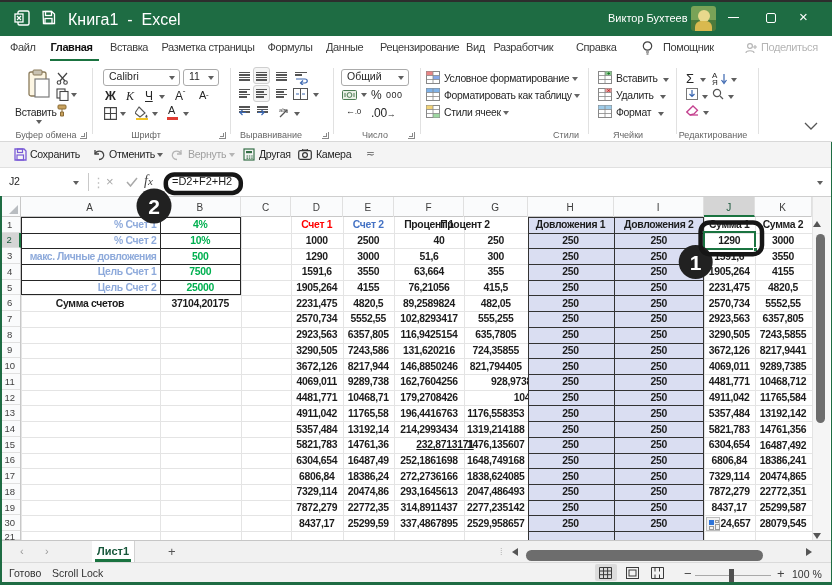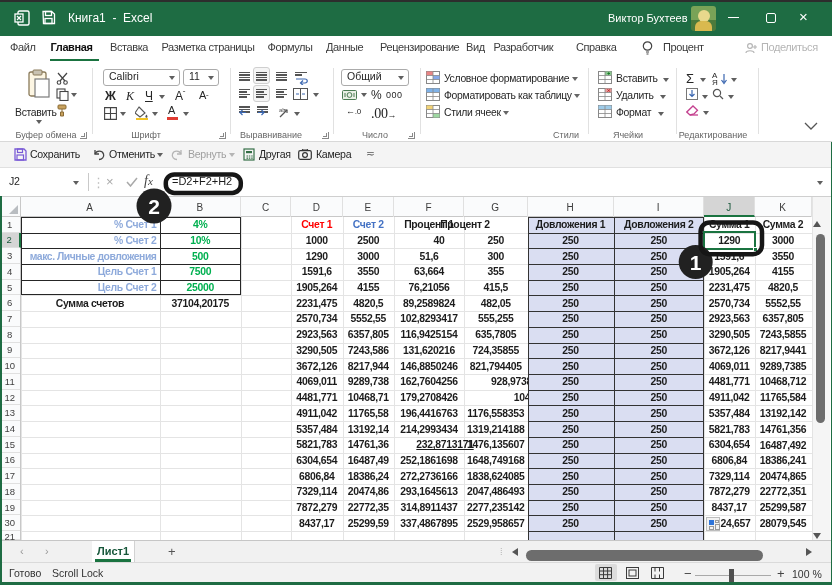--- a/index.html
+++ b/index.html
@@ -1,20 +1,20 @@
 <!DOCTYPE html>
 <html><head><meta charset="utf-8"><style>
 *{margin:0;padding:0;box-sizing:border-box;}
 html,body{width:832px;height:585px;overflow:hidden;}
 body{font-family:"Liberation Sans",sans-serif;position:relative;background:#fff;}
 .ab{position:absolute;}
 
 .tbar{position:absolute;left:0;top:0;width:832px;height:36px;background:#1e6c43;}
 .tbar .edge{position:absolute;left:0;top:0;width:832px;height:2px;background:#2d2d2d;}
-.ttxt{position:absolute;left:68px;top:11px;color:#fff;font-size:12px;}
+.ttxt{position:absolute;left:68px;top:11px;color:#fff;font-size:16px;}
 .user{position:absolute;left:608px;top:12px;color:#fff;font-size:11px;}
 .av{position:absolute;left:691px;top:6px;width:25px;height:25px;border-radius:3px;background:linear-gradient(180deg,#79a357 0 55%,#4c7a3c 55%);overflow:hidden;}
 .av:before{content:"";position:absolute;left:6.5px;top:4px;width:12px;height:12px;border-radius:50%;background:#e8d88c;}
 .av:after{content:"";position:absolute;left:4px;top:15px;width:17px;height:10px;border-radius:6px 6px 0 0;background:#d9b94f;}
 .wbtn{position:absolute;top:13px;color:#fff;font-size:12px;}
 
 .mbar{position:absolute;left:0;top:36px;width:832px;height:26px;background:#fff;}
 .mtab{position:absolute;top:5px;font-size:11px;letter-spacing:-0.4px;color:#3b3b3b;}
 .mact{color:#0f0f0f;font-weight:bold;}
 .munder{position:absolute;left:50px;top:22.5px;width:49px;height:2.5px;background:#1a7340;}
@@ -105,21 +105,21 @@
   <div class="mtab" style="left:267.5px;">Формулы</div>
   <div class="mtab" style="left:326px;">Данные</div>
   <div class="mtab" style="left:380px;">Рецензирование</div>
   <div class="mtab" style="left:466px;">Вид</div>
   <div class="mtab" style="left:493.5px;">Разработчик</div>
   <div class="mtab" style="left:576px;">Справка</div>
   <svg class="ab" style="left:641px;top:4px;" width="13" height="15" viewBox="0 0 13 15">
       <circle cx="6.5" cy="6" r="4.2" fill="none" stroke="#444" stroke-width="1.2"></circle>
       <path d="M5 12h3M5.5 14h2" stroke="#444" stroke-width="1.1"></path>
     </svg>
-  <div class="mtab" style="left:663px;">Процент</div>
+  <div class="mtab" style="left:663px;">Помощник</div>
   <svg class="ab" style="left:745px;top:6px;" width="13" height="13" viewBox="0 0 13 13">
       <circle cx="5" cy="4" r="2.4" fill="none" stroke="#b5b5b5" stroke-width="1.2"></circle>
       <path d="M1 11c0-3 8-3 8 0" fill="none" stroke="#b5b5b5" stroke-width="1.2"></path>
       <path d="M10 3v4M8 5h4" stroke="#b5b5b5" stroke-width="1.1"></path>
     </svg>
   <div class="mtab" style="left:761px;color:#b5b5b5;">Поделиться</div>
   <div class="munder"></div>
 </div>
 
 <div class="ribbon">
@@ -233,21 +233,21 @@
 <div class="combo" style="left:341px;top:7px;width:68px;height:17px;">Общий<span class="cv" style="position:absolute;right:4px;top:6px;"></span></div>
 <svg class="ab" style="left:342px;top:27px;" width="15" height="12" viewBox="0 0 15 12">
       <rect x="0.5" y="1.5" width="14" height="9" rx="1" fill="#eaf0e6" stroke="#4a7b52" stroke-width="1"></rect>
       <circle cx="7.5" cy="6" r="2.4" fill="none" stroke="#4a7b52" stroke-width="1"></circle>
       <path d="M3 4v4M12 4v4" stroke="#4a7b52" stroke-width="1"></path>
     </svg>
 <span class="cv ab" style="left:361px;top:31px;"></span>
 <div class="rtxt" style="left:371px;top:26px;font-size:12px;">%</div>
 <div class="rtxt" style="left:386px;top:28px;font-size:9px;letter-spacing:0.5px;">000</div>
 <div class="rtxt" style="left:346px;top:44px;font-size:9px;">←<span style="font-size:8px;">.0</span></div>
-<div class="rtxt" style="left:371px;top:44px;font-size:9px;"><span style="font-size:14px;font-family:Liberation Serif, serif;">.00</span>→</div>
+<div class="rtxt" style="left:371px;top:44px;font-size:9px;"><span style="font-size:12px;">.00</span>→</div>
 <div class="glabel" style="left:315px;">Число</div>
 <div class="launch" style="left:408px;"></div>
 <div class="gsep" style="left:420px;"></div>
 <svg class="ab" style="left:426px;top:9px;" width="14" height="13" viewBox="0 0 14 13">
       <rect x="0.5" y="0.5" width="13" height="12" fill="#fff" stroke="#888" stroke-width="1"></rect>
       <rect x="0.5" y="0.5" width="6.5" height="4" fill="#e98585"></rect>
       <rect x="7" y="4.5" width="6.5" height="4" fill="#85a8e9"></rect>
       <path d="M0.5 4.5h13M0.5 8.5h13M7 0.5v12" stroke="#888" stroke-width="0.8" fill="none"></path>
     </svg>
 <div class="rtxt" style="left:444px;top:11px;">Условное форматирование <span class="cv" style="border-top-color:#666;"></span></div>

